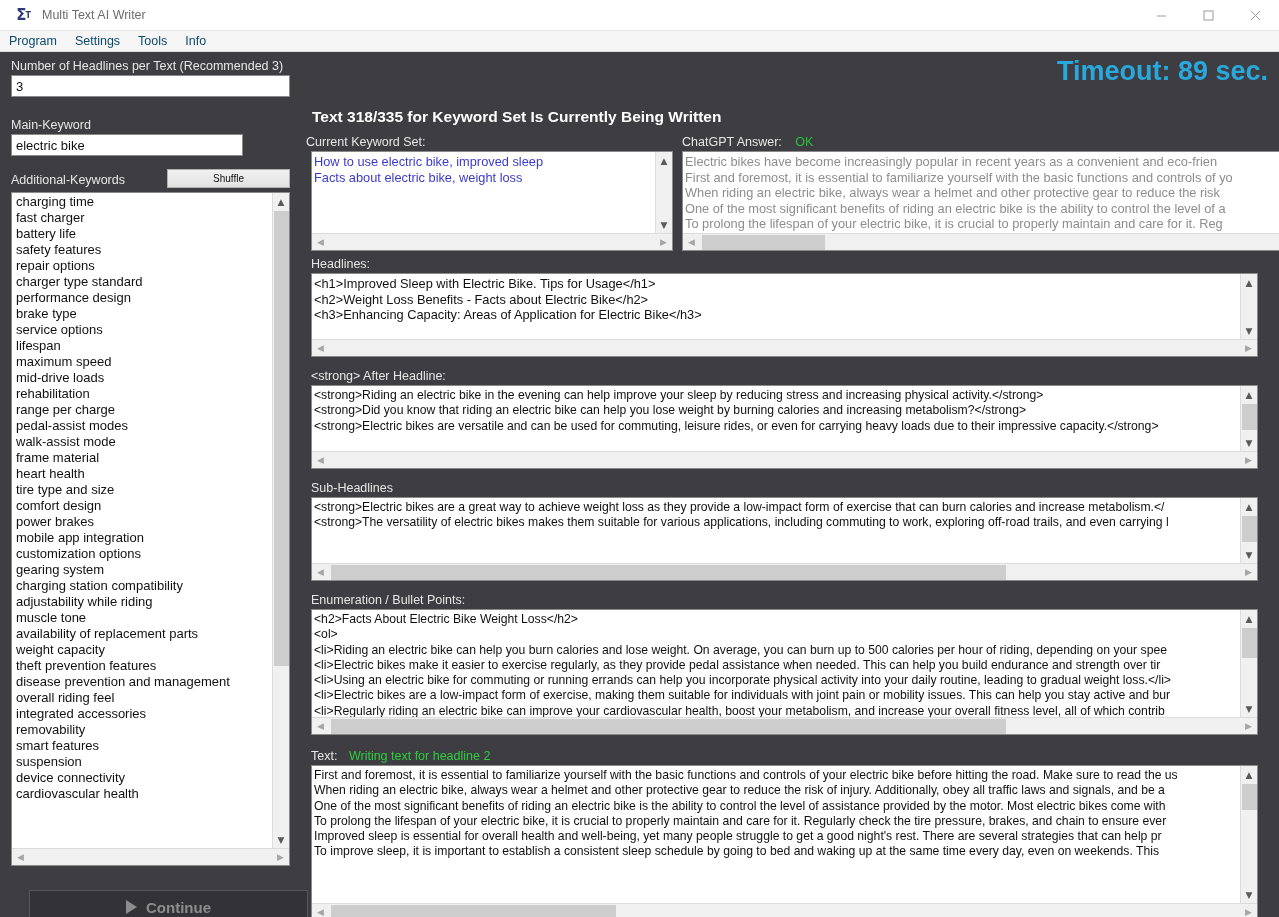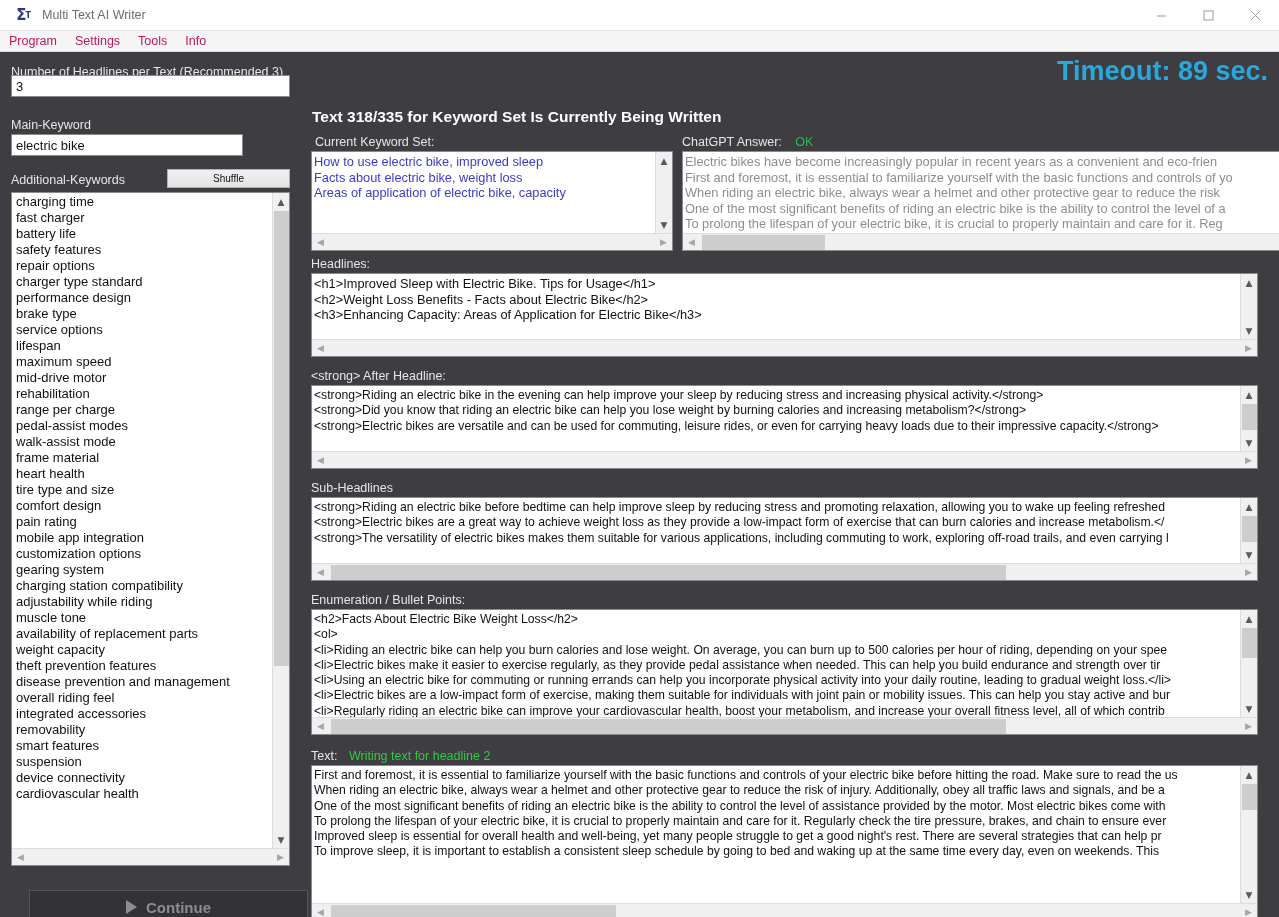--- a/index.html
+++ b/index.html
@@ -30,21 +30,21 @@
     color: #9a9a9a; font-size: 12px; font-family: "DejaVu Sans", sans-serif;
   }
   .win-btn svg { display: block; }
 
   
   .menubar {
     height: 21px; background: #f5f5f5; display: flex; align-items: center;
     border-bottom: 1px solid #dcdcdc;
   }
   .menu-item {
-    font-size: 12.5px; color: #be185d; padding: 0 9px; line-height: 21px;
+    font-size: 12.5px; color: #0c4a6e; padding: 0 9px; line-height: 21px;
   }
 
   
   .app-body { position: absolute; top: 53px; left: 0; right: 0; bottom: 0; background: #3e3e42; }
 
   
   .left-panel { position: absolute; left: 0; top: 0; width: 300px; bottom: 0; }
   .fld-label {
     font-size: 12.5px; color: #e6e6e6; padding-left: 11px;
   }
@@ -129,21 +129,21 @@
   }
   .tb-lines { position: absolute; left: 2px; top: 2px; right: 17px; bottom: 17px; overflow: hidden; }
   .tb-lines .ln {
     font-size: 12.8px; line-height: 15.6px; color: #111; white-space: nowrap;
   }
   .tb-lines.small .ln { font-size: 12.2px; line-height: 15.3px; }
   .tb-lines.disabled .ln { color: #8d8d8d; }
   .tb-lines.kwset .ln { color: #3b3bc9; }
 
   
-  #kwset-label    { position: absolute; left: 13px; top: 82px; }
+  #kwset-label    { position: absolute; left: 4px; top: 82px; }
   #kwset-box      { left: 9px; top: 98px; width: 362px; height: 100px; }
   #gpt-label      { position: absolute; left: 380px; top: 82px; }
   #gpt-box        { left: 380px; top: 98px; width: 628px; height: 100px; }
 
   #headlines-label{ position: absolute; left: 9px; top: 204px; }
   #headlines-box  { left: 9px; top: 220px; width: 947px; height: 84px; }
 
   #after-label    { position: absolute; left: 9px; top: 316px; }
   #after-box      { left: 9px; top: 332px; width: 947px; height: 84px; }
 
@@ -188,21 +188,21 @@
   <div class="menu-item">Tools</div>
   <div class="menu-item">Info</div>
 </div>
 
 <div class="app-body">
 
   <div id="timeout-label">Timeout: 89 sec.</div>
 
   <div class="left-panel">
 
-    <div class="fld-label" style="position:absolute;left:0;top:12px;">Number of Headlines per Text (Recommended 3)</div>
+    <div class="fld-label" style="position:absolute;left:0;top:6px;">Number of Headlines per Text (Recommended 3)</div>
     <div class="txtinput" id="num-headlines-input">3</div>
 
     <div class="fld-label" id="main-keyword-label">Main-Keyword</div>
     <div class="txtinput" id="main-keyword-input">electric bike</div>
 
     <div class="fld-label" id="addkw-label">Additional-Keywords</div>
     <div class="shuffle-btn">Shuffle</div>
 
     <div class="listbox">
       <div class="list-items" id="kw-list">
@@ -210,30 +210,30 @@
           <div class="kw-item">fast charger</div>
           <div class="kw-item">battery life</div>
           <div class="kw-item">safety features</div>
           <div class="kw-item">repair options</div>
           <div class="kw-item">charger type standard</div>
           <div class="kw-item">performance design</div>
           <div class="kw-item">brake type</div>
           <div class="kw-item">service options</div>
           <div class="kw-item">lifespan</div>
           <div class="kw-item">maximum speed</div>
-          <div class="kw-item">mid-drive motor</div>
+          <div class="kw-item">mid-drive loads</div>
           <div class="kw-item">rehabilitation</div>
           <div class="kw-item">range per charge</div>
           <div class="kw-item">pedal-assist modes</div>
           <div class="kw-item">walk-assist mode</div>
           <div class="kw-item">frame material</div>
           <div class="kw-item">heart health</div>
           <div class="kw-item">tire type and size</div>
           <div class="kw-item">comfort design</div>
-          <div class="kw-item">pain rating</div>
+          <div class="kw-item">power brakes</div>
           <div class="kw-item">mobile app integration</div>
           <div class="kw-item">customization options</div>
           <div class="kw-item">gearing system</div>
           <div class="kw-item">charging station compatibility</div>
           <div class="kw-item">adjustability while riding</div>
           <div class="kw-item">muscle tone</div>
           <div class="kw-item">availability of replacement parts</div>
           <div class="kw-item">weight capacity</div>
           <div class="kw-item">theft prevention features</div>
           <div class="kw-item">disease prevention and management</div>
@@ -268,21 +268,20 @@
 
   <div class="right-panel">
 
     <div id="main-heading">Text 318/335 for Keyword Set Is Currently Being Written</div>
 
     <div class="sec-label" id="kwset-label">Current Keyword Set:</div>
     <div class="textbox" id="kwset-box">
       <div class="tb-lines kwset" id="kwset-lines">
           <div class="ln">How to use electric bike, improved sleep</div>
           <div class="ln">Facts about electric bike, weight loss</div>
-          <div class="ln">Areas of application of electric bike, capacity</div>
         </div>
       <div class="vscroll">
         <div class="arrow">▲</div>
         <div class="arrow bot">▼</div>
       </div>
       <div class="hscroll">
         <div class="arrow">◀</div>
         <div class="arrow right">▶</div>
       </div>
     </div>
@@ -342,21 +341,20 @@
       </div>
       <div class="hscroll">
         <div class="arrow">◀</div>
         <div class="arrow right">▶</div>
       </div>
     </div>
 
     <div class="sec-label" id="sub-label">Sub-Headlines</div>
     <div class="textbox" id="sub-box">
       <div class="tb-lines small" id="sub-lines">
-          <div class="ln">&lt;strong&gt;Riding an electric bike before bedtime can help improve sleep by reducing stress and promoting relaxation, allowing you to wake up feeling refreshed</div>
           <div class="ln">&lt;strong&gt;Electric bikes are a great way to achieve weight loss as they provide a low-impact form of exercise that can burn calories and increase metabolism.&lt;/</div>
           <div class="ln">&lt;strong&gt;The versatility of electric bikes makes them suitable for various applications, including commuting to work, exploring off-road trails, and even carrying l</div>
         </div>
       <div class="vscroll">
         <div class="arrow">▲</div>
         <div class="vthumb" style="top:18px;height:26px;"></div>
         <div class="arrow bot">▼</div>
       </div>
       <div class="hscroll">
         <div class="arrow">◀</div>

